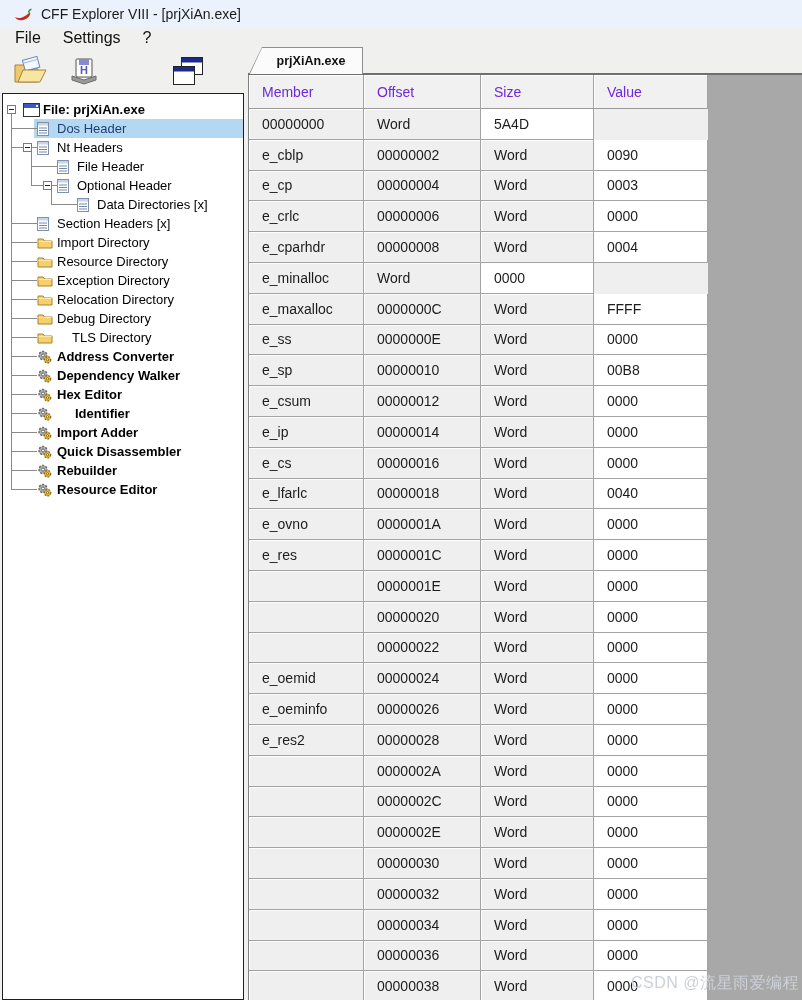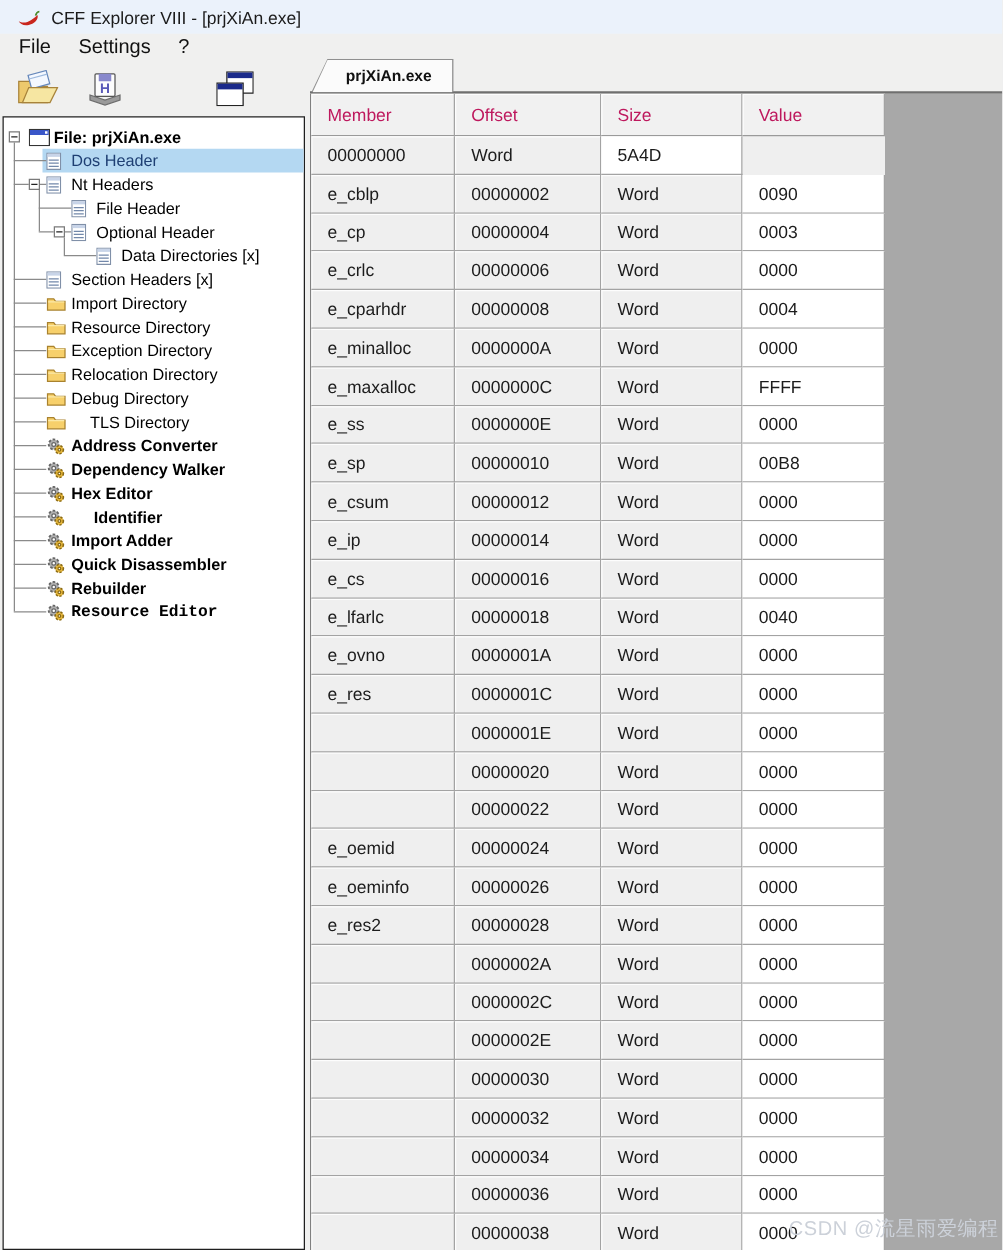--- a/index.html
+++ b/index.html
@@ -31,21 +31,21 @@
                     padding-left:10px; font-size:12.5px; font-weight:bold; color:#111; }
 
   .topline { position:absolute; left:248px; right:0; top:73px; height:2px; background:#6f6f6f; }
 
   .gridwrap { position:absolute; left:248px; top:75px; width:460px; bottom:0; overflow:hidden;
               background:#efefef; border-left:1px solid #808080; }
   .grow { display:grid; grid-template-columns:115px 117px 113px 114px; }
   .gcell { border-right:1px solid #a3a3a3; border-bottom:1px solid #a3a3a3; padding-left:13px;
            display:flex; align-items:center; font-size:14px; color:#1c1c1c; background:#efefef;
            box-shadow:inset 1px 1px 0 rgba(255,255,255,.85); overflow:hidden; white-space:nowrap; }
-  .ghead .gcell { height:34px; background:#f1f1f1; border-bottom:1px solid #9a9a9a; color:#be185d; }
+  .ghead .gcell { height:34px; background:#f1f1f1; border-bottom:1px solid #9a9a9a; color:#6d28d9; }
   .grow.body .gcell { height:30.8px; }
   .grow.body .gcell.val { background:#fff; box-shadow:none; }
 
   .filler { position:absolute; left:708px; right:0; top:75px; bottom:0; background:#a8a8a8; }
 
   .tree-pane { position:absolute; left:2px; top:93px; width:242px; bottom:0; background:#fff;
                border:1px solid #1f1f1f; overflow:hidden; }
   .tree-rows { position:absolute; left:0; top:6px; right:0; }
   .tree-row { position:relative; height:19px; font-size:13px; color:#000; }
   .tree-row .stub { position:absolute; height:1px; background:#8a8a8a; top:9px; }
@@ -157,21 +157,20 @@
           <div class="gcell val">0000</div>
         </div>
         <div class="grow body">
           <div class="gcell">e_cparhdr</div>
           <div class="gcell">00000008</div>
           <div class="gcell">Word</div>
           <div class="gcell val">0004</div>
         </div>
         <div class="grow body">
           <div class="gcell">e_minalloc</div>
-          <div class="gcell">0000000A</div>
           <div class="gcell">Word</div>
           <div class="gcell val">0000</div>
         </div>
         <div class="grow body">
           <div class="gcell">e_maxalloc</div>
           <div class="gcell">0000000C</div>
           <div class="gcell">Word</div>
           <div class="gcell val">FFFF</div>
         </div>
         <div class="grow body">
@@ -549,19 +548,19 @@
         <div class="tree-row bold">
           <div class="stub" style="left: 8px; width: 26px;"></div>
           <span class="tree-icon" style="left: 34px;">
             <svg width="15" height="14" viewBox="0 0 15 14">
               <circle cx="6" cy="5.5" r="4" fill="#b0b0b0" stroke="#666" stroke-width="1.5" stroke-dasharray="2 1.5"></circle>
               <circle cx="6" cy="5.5" r="1.5" fill="#fff" stroke="#666"></circle>
               <circle cx="10.5" cy="9.8" r="3.2" fill="#e8b93e" stroke="#8a6a14" stroke-width="1.3" stroke-dasharray="1.8 1.3"></circle>
               <circle cx="10.5" cy="9.8" r="1.1" fill="#fff" stroke="#8a6a14"></circle>
             </svg>
           </span>
-          <span class="tree-label" style="left: 54px; font-family: Liberation Mono, monospace;">Resource Editor</span>
+          <span class="tree-label" style="left: 54px;">Resource Editor</span>
         </div>
       </div>
   </div>
 
   <div class="watermark">CSDN @流星雨爱编程</div>
 </div>
 
 </body></html>

